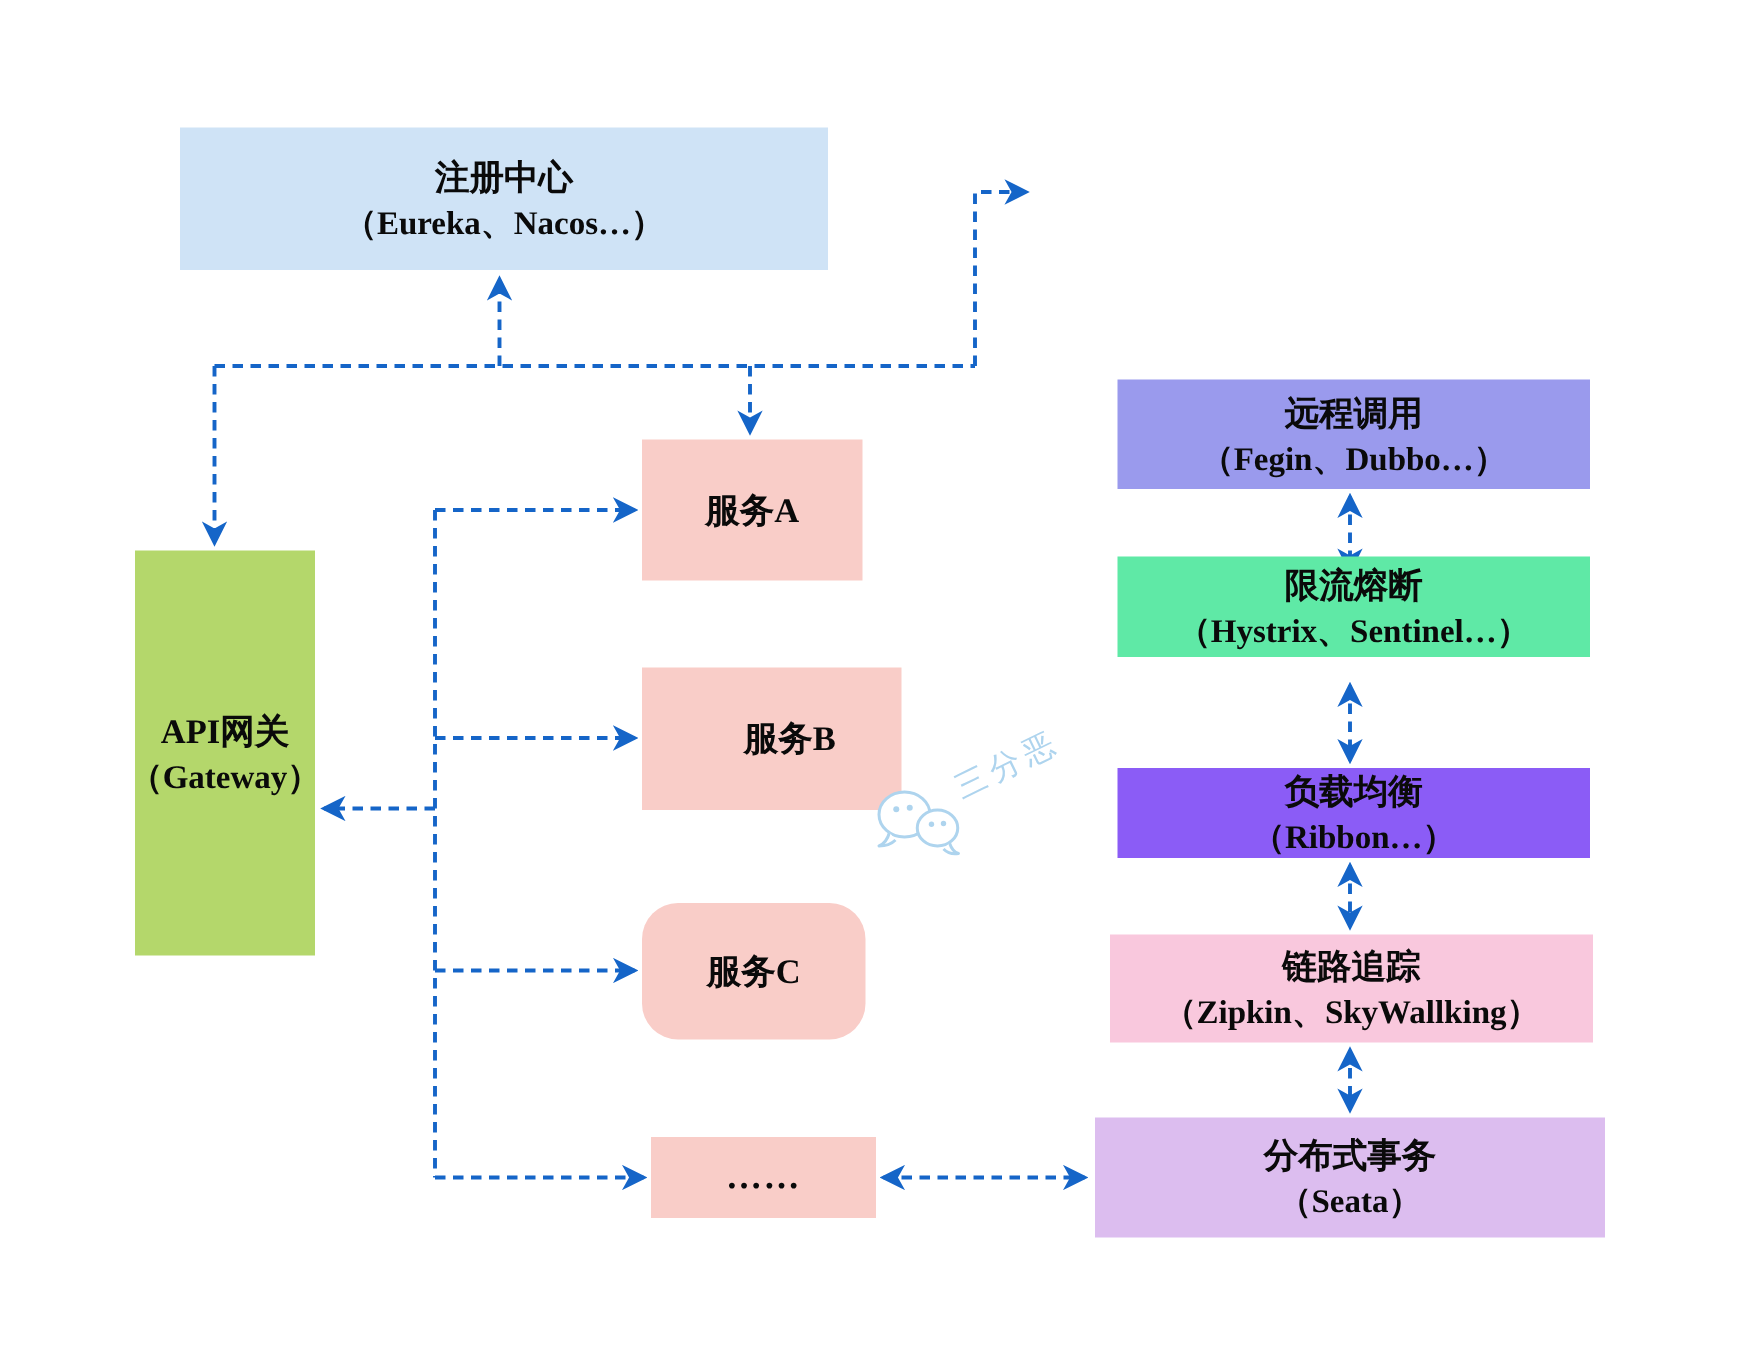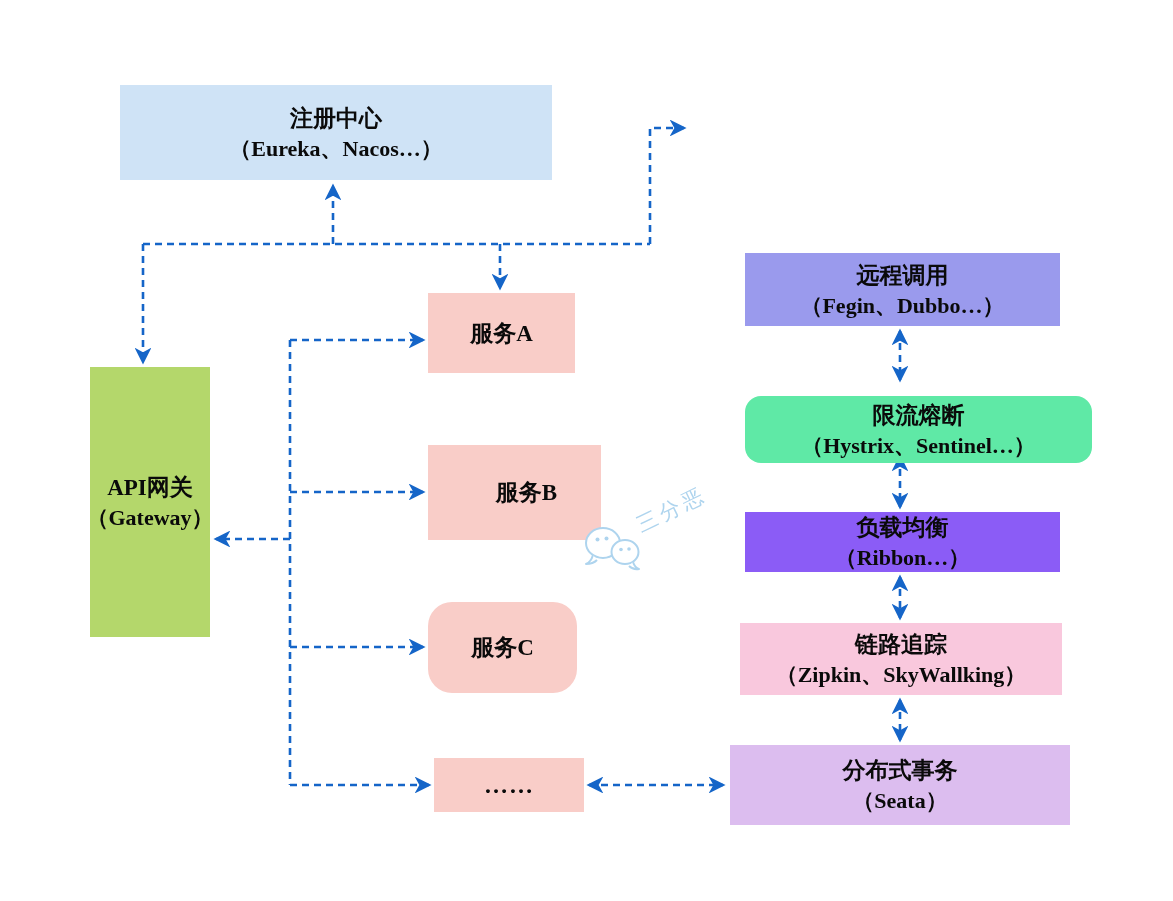--- a/index.html
+++ b/index.html
@@ -16,27 +16,27 @@
     position:absolute;
     display:flex;flex-direction:column;
     align-items:center;justify-content:center;
     text-align:center;
   }
   .node .t{font-size:23px;line-height:31px;}
   .node .s{font-size:22px;line-height:29px;}
   .n-registry    {left:120px; top:85px;  width:432px; height:95px;}
   .n-config      {left:690px; top:85px;  width:368px; height:95px;}
   .n-gateway     {left:90px;  top:367px; width:120px; height:270px;}
-  .n-service-a   {left:428px; top:293px; width:147px; height:80px;text-align:right;}
+  .n-service-a   {left:428px; top:293px; width:147px; height:94px;text-align:right;}
   .n-service-b   {left:428px; top:445px; width:149px; height:95px;padding-left:24px;}
   .n-service-c   {left:428px; top:602px; width:149px; height:91px;}
   .n-service-more{left:434px; top:758px; width:150px; height:54px;}
   .n-service-more .t{font-size:24px;letter-spacing:1px;}
   .n-rpc         {left:745px; top:253px; width:315px; height:73px;}
-  .n-circuit     {left:745px; top:396px; width:347px; height:67px;border-radius:16px;}
+  .n-circuit     {left:745px; top:371px; width:315px; height:67px;}
   .n-loadbalance {left:745px; top:512px; width:315px; height:60px;}
   .n-tracing     {left:740px; top:623px; width:322px; height:72px;}
   .n-transaction {left:730px; top:745px; width:340px; height:80px;}
   #arrows{position:absolute;left:0;top:0;width:1173px;height:901px;}
   #watermark{
     position:absolute;left:580px;top:492px;width:150px;height:98px;
     font-weight:normal;
   }
   #watermark .wm-text{
     position:absolute;left:58px;top:20px;

